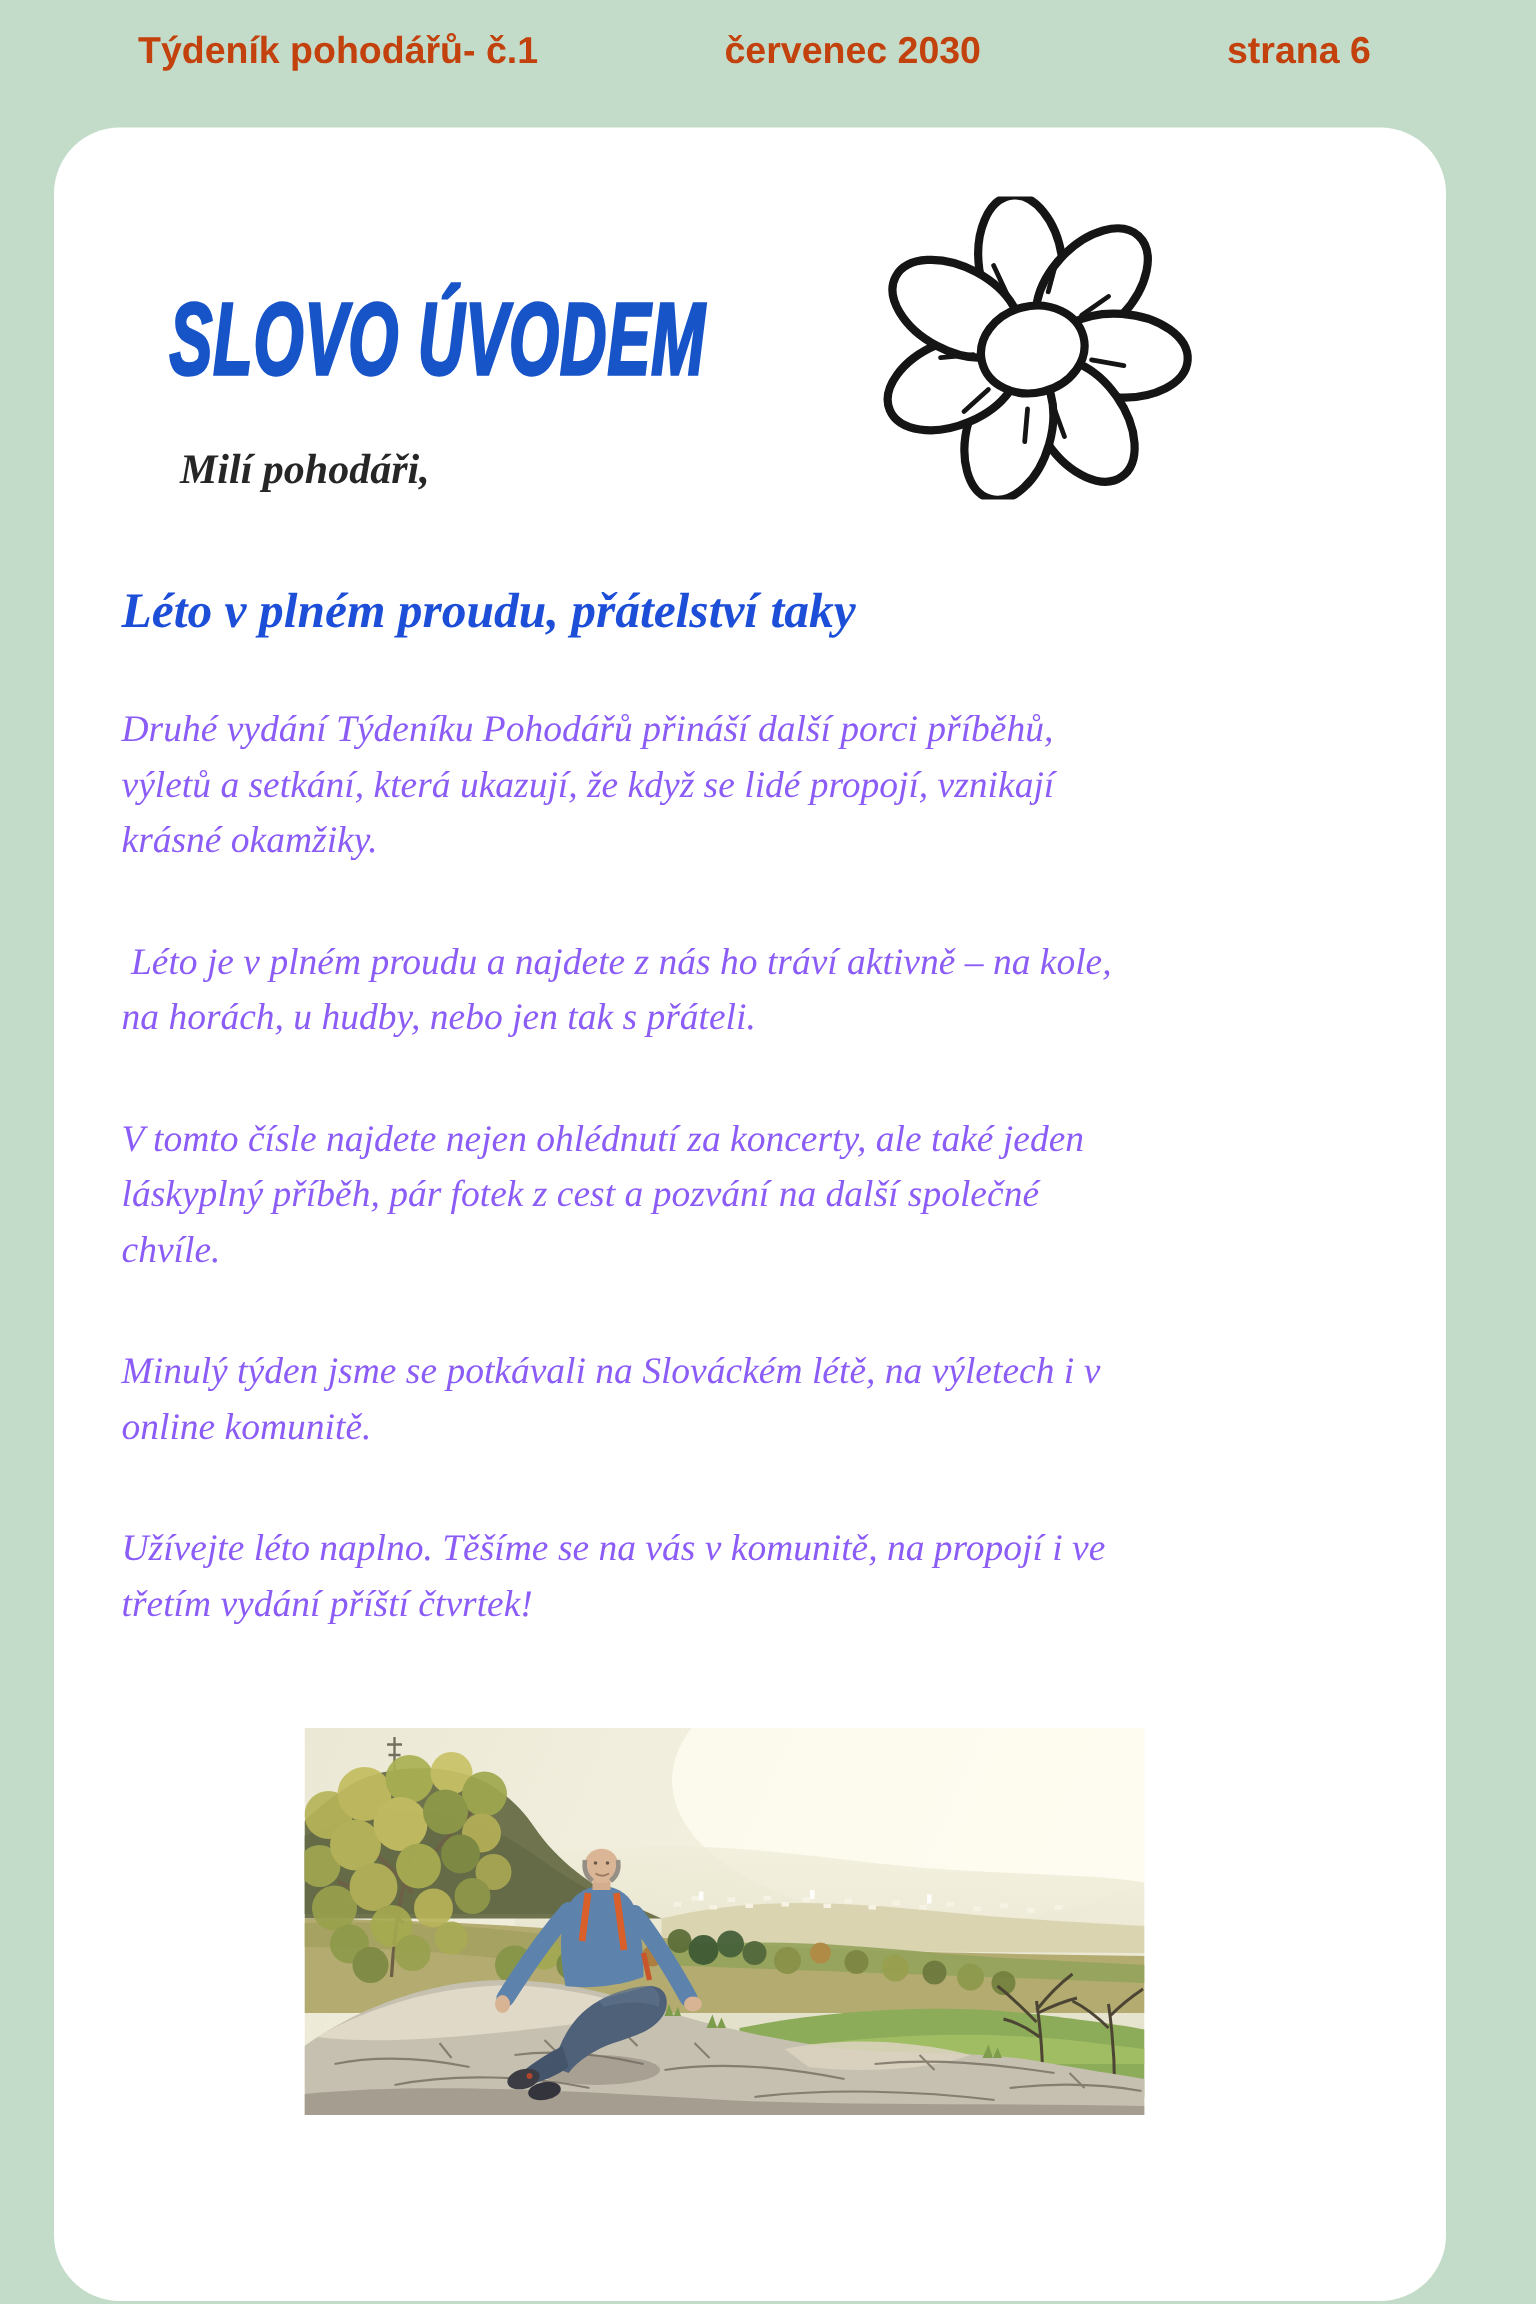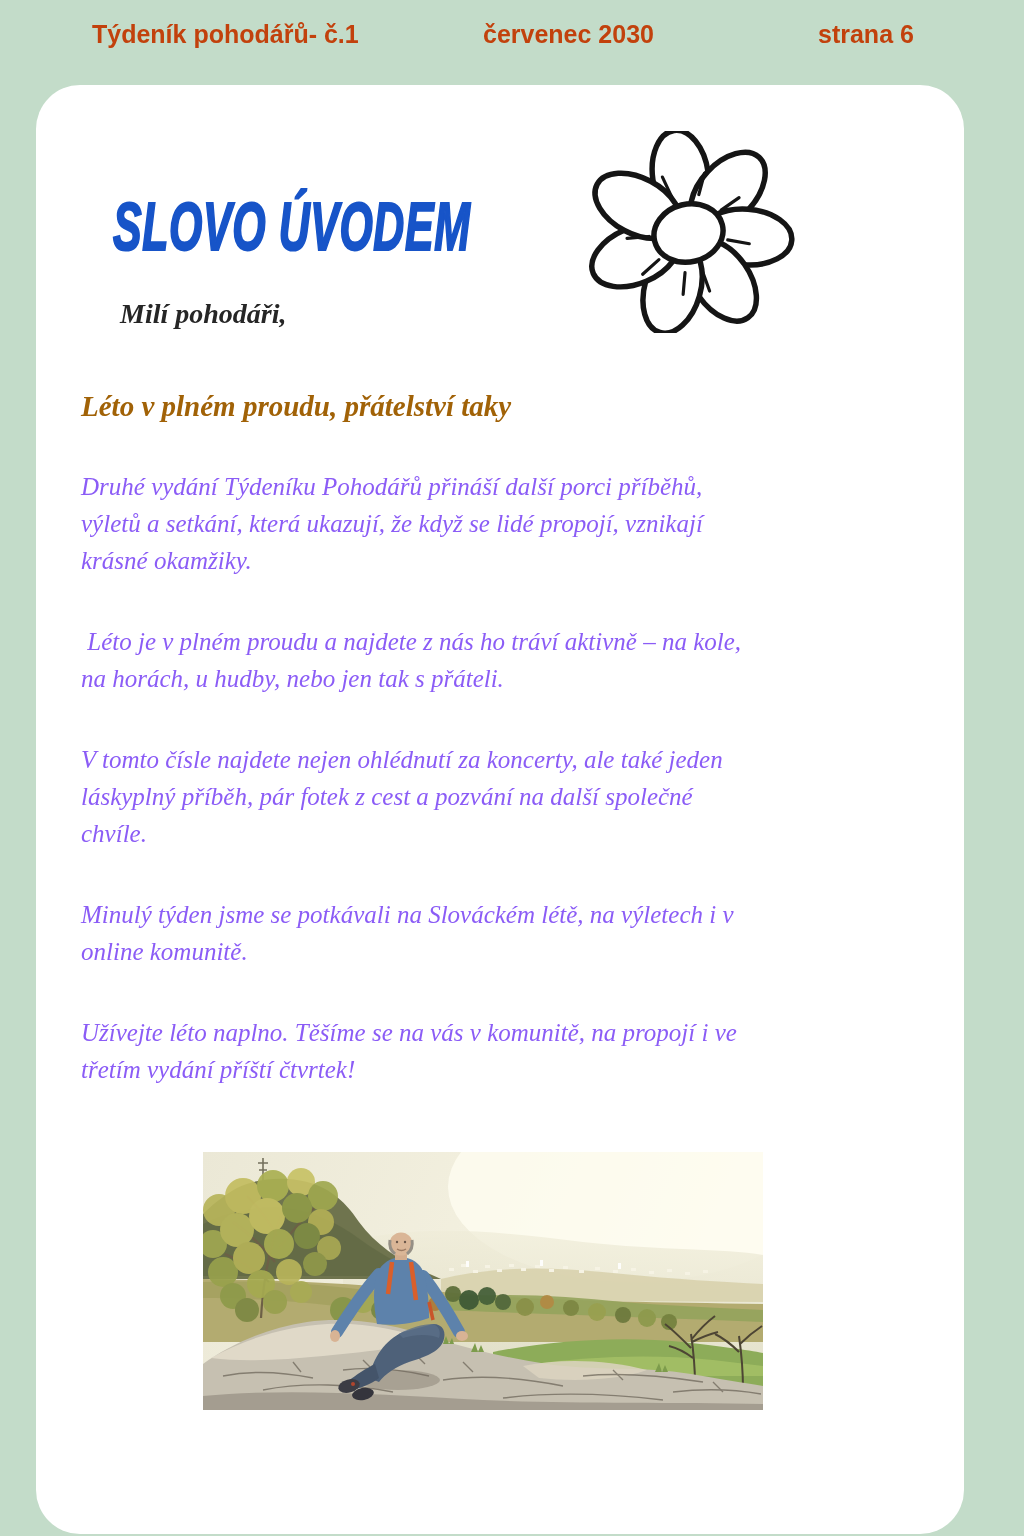--- a/index.html
+++ b/index.html
@@ -22,21 +22,21 @@
            font-size:68px; line-height:1.1; color:#1754c8;
            -webkit-text-stroke:2.2px #1754c8; letter-spacing:1px;
            transform:scaleX(0.63); transform-origin:left top; white-space:nowrap; }
 
   .flower { position:absolute; left:547px; top:46px; }
 
   .greeting { position:absolute; left:45px; top:213px;
               font-size:28px; font-weight:700; color:#262626;margin-left:39px; }
 
   .subtitle { position:absolute; left:45px; top:305px;
-              font-size:29px; font-weight:700; color:#a16207; }
+              font-size:33px; font-weight:700; color:#1d4ed8; }
 
   .paragraphs { position:absolute; left:45px; top:383px; width:865px; }
   .paragraphs p { font-size:25px; line-height:37px; color:#8b5cf6;
                   white-space:pre-wrap; margin:0 0 44px 0; }
 
   .photo { position:absolute; left:167px; top:1067px; width:560px; height:258px; }
   .photo svg { display:block; }
 </style>
 </head>
 <body>

